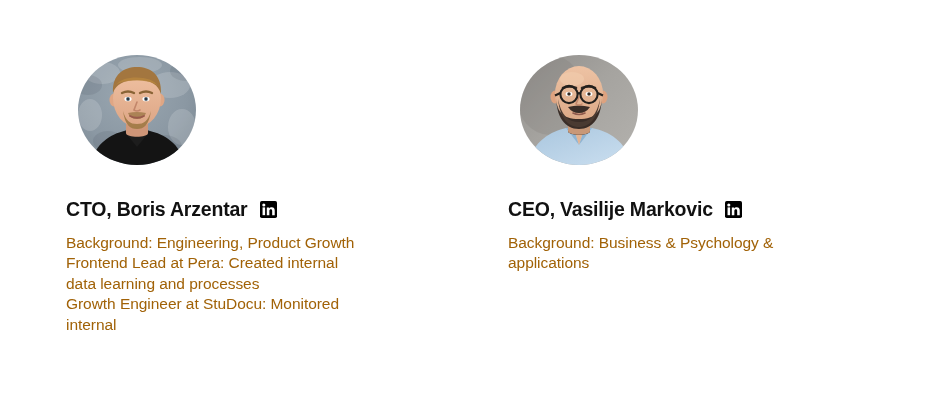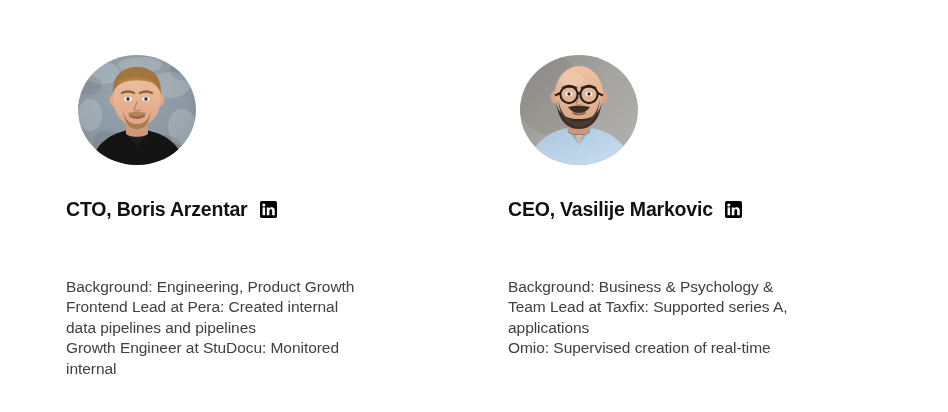--- a/index.html
+++ b/index.html
@@ -62,23 +62,22 @@
     height: 17px;
     flex: 0 0 auto;
   }
   .bio {
     position: absolute;
     top: 233px;
     left: 0;
     width: 352px;
     font-size: 15.5px;
     line-height: 20.4px;
-    color: #404040;
+    color: #a16207;
     letter-spacing: -0.05px;
-    margin-top: 44px;
   }
   .member-right .bio { width: 350px; }
   .bio-line { display: block; white-space: pre-wrap; }
 </style>
 </head>
 <body>
 
 <div class="team">
 
   <div class="member member-left">
@@ -157,21 +156,21 @@
           <rect x="3.6" y="9" width="3.6" height="11" fill="#ffffff"></rect>
           <circle cx="5.4" cy="5.6" r="2.2" fill="#ffffff"></circle>
           <path d="M9.6 9 h3.45 v1.55 c0.6 -1.1 2 -1.85 3.6 -1.85 c2.65 0 4.15 1.6 4.15 4.75 V20 h-3.6 v-5.8 c0 -1.5 -0.6 -2.4 -1.9 -2.4 c-1.35 0 -2.1 0.9 -2.1 2.4 V20 H9.6 Z" fill="#ffffff"></path>
         </svg>
       </a>
     </div>
 
     <div class="bio">
       <span class="bio-line">Background: Engineering, Product Growth</span>
       <span class="bio-line">Frontend Lead at Pera: Created internal</span>
-      <span class="bio-line">data pipelines and pipelines</span>
+      <span class="bio-line">data learning and processes</span>
       <span class="bio-line">Growth Engineer at StuDocu: Monitored</span>
       <span class="bio-line">internal</span>
     </div>
   </div>
 
   <div class="member member-right">
 
     <div class="avatar">
       <svg viewBox="0 0 118 110" xmlns="http://www.w3.org/2000/svg">
         <defs>
@@ -248,19 +247,17 @@
           <rect x="0" y="0" width="24" height="24" rx="2.5" fill="#000000"></rect>
           <rect x="3.6" y="9" width="3.6" height="11" fill="#ffffff"></rect>
           <circle cx="5.4" cy="5.6" r="2.2" fill="#ffffff"></circle>
           <path d="M9.6 9 h3.45 v1.55 c0.6 -1.1 2 -1.85 3.6 -1.85 c2.65 0 4.15 1.6 4.15 4.75 V20 h-3.6 v-5.8 c0 -1.5 -0.6 -2.4 -1.9 -2.4 c-1.35 0 -2.1 0.9 -2.1 2.4 V20 H9.6 Z" fill="#ffffff"></path>
         </svg>
       </a>
     </div>
 
     <div class="bio">
       <span class="bio-line">Background: Business &amp; Psychology &amp;</span>
-      <span class="bio-line">Team Lead at Taxfix: Supported series A,</span>
       <span class="bio-line">applications</span>
-      <span class="bio-line">Omio: Supervised creation of real-time</span>
     </div>
   </div>
 
 </div>
 
 </body></html>

